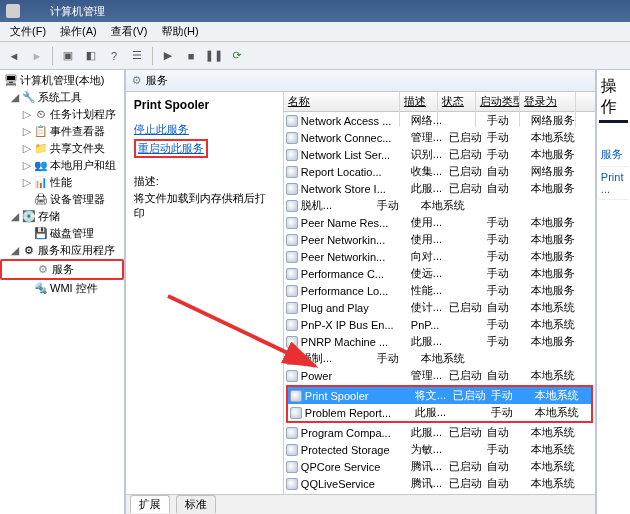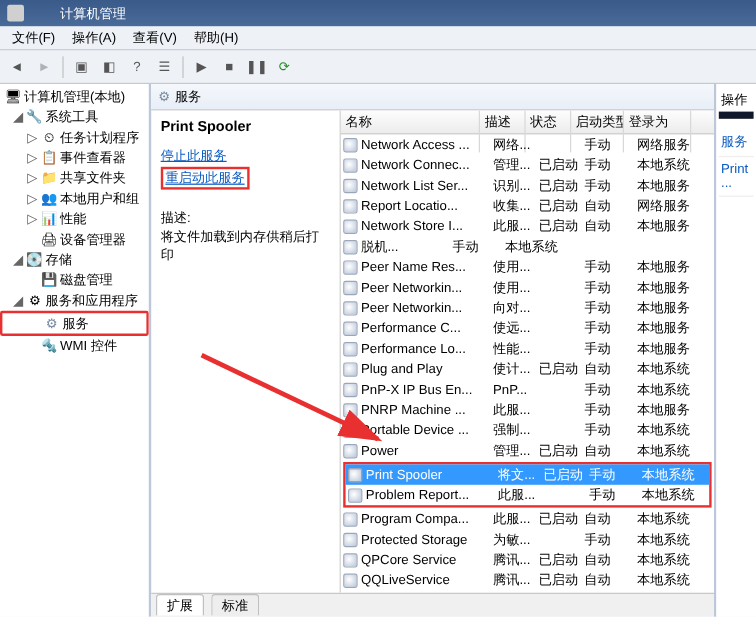--- a/index.html
+++ b/index.html
@@ -23,33 +23,33 @@
 .center-hdr { height: 22px; background: linear-gradient(#f5f8fc,#e8eef7); border-bottom: 1px solid #c8c8c8; display: flex; align-items: center; padding: 0 6px; gap: 4px; }
 .center-body { flex: 1; display: flex; overflow: hidden; }
 .svc-left { width: 158px; padding: 6px 8px; border-right: 1px solid #d0d0d0; }
 .svc-title { font-weight: bold; font-size: 12px; margin-bottom: 10px; }
 .svc-link { color: #0b5bc2; text-decoration: underline; display: block; margin-bottom: 2px; cursor: pointer; }
 .link-box { border: 2px solid #e83030; padding: 0 2px; display: inline-block; margin-top: 0px; }
 .svc-desc-lbl { margin-top: 16px; }
 .svc-desc { margin-top: 2px; line-height: 1.35; }
 .svc-list { flex: 1; display: flex; flex-direction: column; overflow: hidden; }
 .list-hdr { display: flex; background: linear-gradient(#fdfdfd,#ececec); border-bottom: 1px solid #c8c8c8; height: 20px; align-items: center; }
-.list-hdr div { padding: 18px 4px; border-right: 1px solid #d8d8d8; overflow: hidden; white-space: nowrap; }
+.list-hdr div { padding: 18px 4px; border-right: 1px solid #d8d8d8; overflow: hidden; white-space: nowrap; text-decoration: underline; }
 .col-name{width:116px}.col-desc{width:38px}.col-status{width:38px}.col-start{width:44px}.col-logon{width:56px}
 .rows { flex: 1; overflow: hidden; }
 .row { display: flex; align-items: center; height: 17px; padding-left: 2px; cursor: default; }
 .row .ricn { width: 12px; height: 12px; margin-right: 3px; display:inline-block; background: radial-gradient(circle at 40% 40%, #fff, #b8c4d8); border:1px solid #9aa6ba; border-radius:2px; }
 .row div { overflow: hidden; white-space: nowrap; text-overflow: ellipsis; }
 .row .c1{width:110px}.row .c2{width:38px}.row .c3{width:38px}.row .c4{width:44px}.row .c5{width:56px}
 .row.selected { background: #3399ff; color: #fff; }
 .big-box { border: 2px solid #e83030; margin: 1px 2px; }
 .tabs-btm { height: 20px; background: #f0f0f0; border-top: 1px solid #c8c8c8; display: flex; align-items: flex-start; padding: 0 4px; gap: 6px; }
 .tab { padding: 1px 8px; background: #fff; border: 1px solid #c0c0c0; border-bottom: none; border-radius: 3px 3px 0 0; cursor: default; }
 .right { width: 36px; padding: 4px 2px; background: #fff; }
-.right-hdr { font-size: 11px; padding: 2px; border-bottom: 6px solid #0f172a; margin-bottom: 8px; }
+.right-hdr { font-size: 16px; padding: 2px; border-bottom: 3px solid #0f172a; margin-bottom: 20px; }
 .right-item { padding: 4px 2px; color: #0b5bc2; cursor: pointer; font-size: 11px; border-bottom: 1px solid #eee; }
 .arrow { position: absolute; left: 160px; top: 288px; pointer-events: none; z-index: 50; }
 .gearicn{color:#7a8aa0}
 </style>
 </head>
 <body>
 
 <div class="titlebar">
   <span class="icon"></span>
   <span>计算机管理</span>
@@ -273,21 +273,20 @@
             <div class="row">
               <span class="ricn"></span>
               <div class="c1">PNRP Machine ...</div>
               <div class="c2">此服...</div>
               <div class="c3"></div>
               <div class="c4">手动</div>
               <div class="c5">本地服务</div>
             </div>
             <div class="row">
               <span class="ricn"></span>
-              <div class="c1">Portable Device ...</div>
               <div class="c2">强制...</div>
               <div class="c3"></div>
               <div class="c4">手动</div>
               <div class="c5">本地系统</div>
             </div>
             <div class="row">
               <span class="ricn"></span>
               <div class="c1">Power</div>
               <div class="c2">管理...</div>
               <div class="c3">已启动</div>

